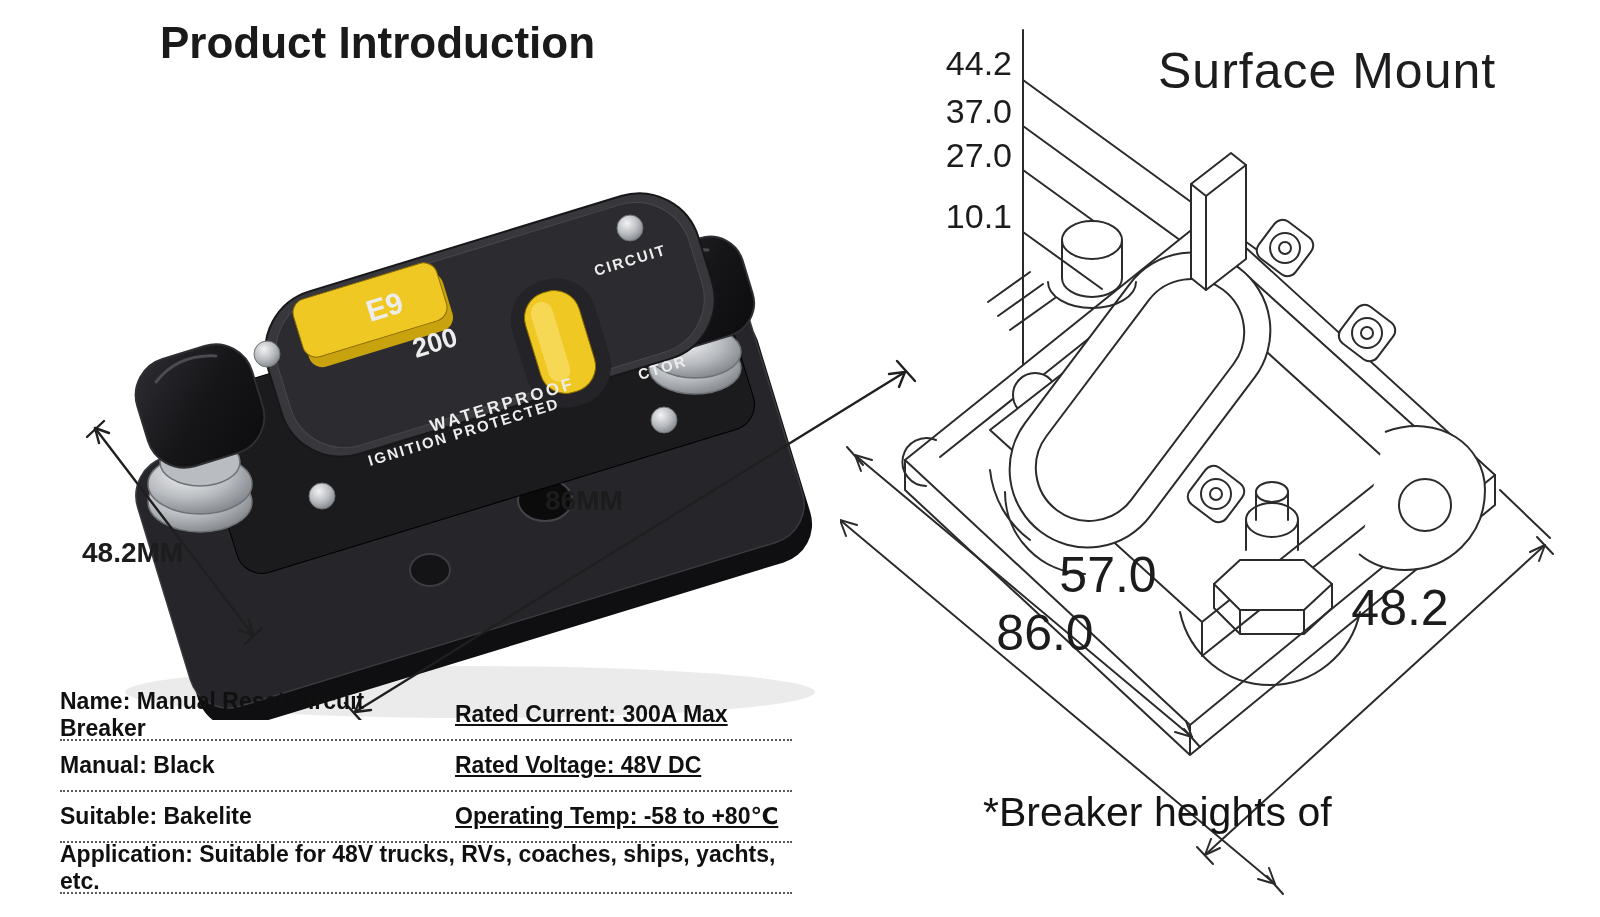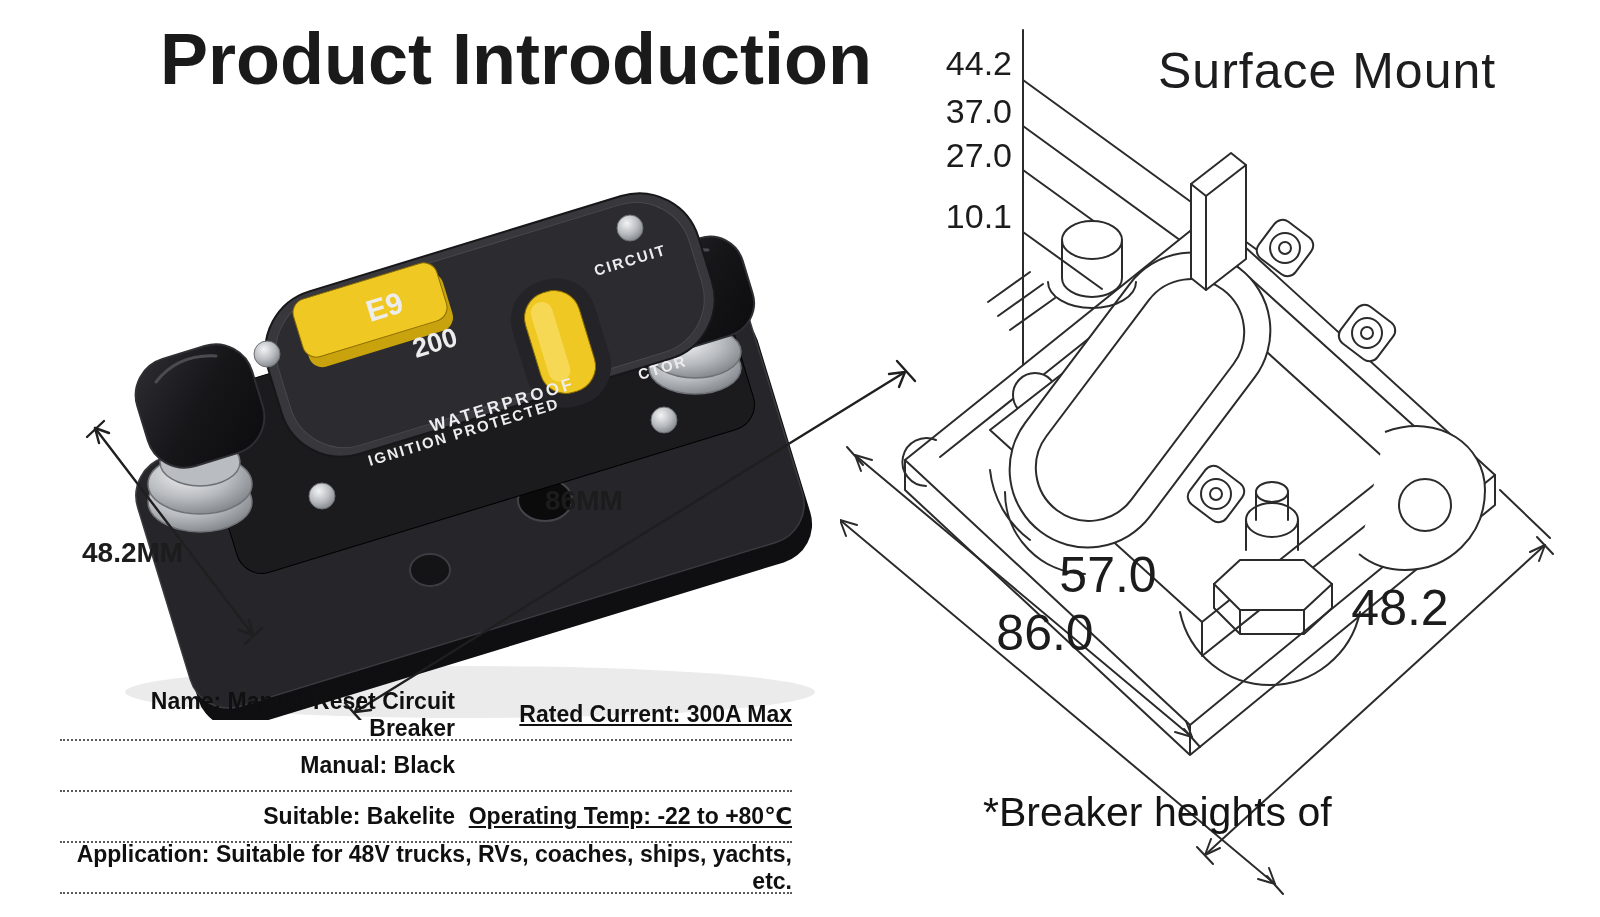--- a/index.html
+++ b/index.html
@@ -1,27 +1,27 @@
 <!DOCTYPE html>
 <html style="--yellow: #f0c824; --yellow_dark: #c9a30d; --body_dark: #26262a; --metal: #c9ccd0;"><head>
 <meta charset="utf-8">
 <style>
   html,body{margin:0;padding:0;background:#fff;}
   body{width:1600px;height:917px;position:relative;overflow:hidden;
        font-family:"Liberation Sans","DejaVu Sans",sans-serif;color:#111;}
   .abs{position:absolute;}
-  .page-title{left:160px;top:18px;font-size:72px;font-weight:800;letter-spacing:0px;color:#1a1a1a;}
+  .page-title{left:160px;top:18px;font-size:44px;font-weight:800;letter-spacing:0px;color:#1a1a1a;}
   .photo-svg{left:40px;top:110px;width:920px;height:610px;}
   .draw-svg{left:840px;top:0;width:760px;height:917px;}
   .draw-title{left:1158px;top:42px;font-size:50px;color:#1d1d1f;letter-spacing:1px;text-align:center;}
   .note{left:983px;top:692px;font-size:41px;line-height:48px;color:#141414;white-space:pre;}
   
   .spec{left:60px;top:690px;width:732px;}
   .spec-row{display:flex;align-items:center;height:49px;border-bottom:2px dotted #5a5a5a;
-            font-size:23px;font-weight:700;color:#101010;text-align:right;}
+            font-size:23px;font-weight:700;color:#101010;}
   .spec-cell-l{width:395px;flex:none;}
   .spec-cell-r{flex:1;text-decoration:underline;}
   
   text{font-family:"Liberation Sans","DejaVu Sans",sans-serif;}
   .mark{fill:#ededed;font-weight:700;}
   .dim-photo{fill:#1c1c1c;font-weight:700;font-size:28px;}
   .dim-top{fill:#1c1c1c;font-size:34px;}
   .dim-bot{fill:#1c1c1c;font-size:50px;}
   .ln{stroke:#2b2b2b;stroke-width:2;fill:none;stroke-linecap:round;stroke-linejoin:round;}
   .lnf{stroke:#2b2b2b;stroke-width:2;fill:#ffffff;stroke-linejoin:round;}
@@ -117,24 +117,25 @@
   <text class="dim-photo" x="505" y="400">86MM</text>
 </svg>
 
 <div class="abs spec">
   <div class="spec-row">
     <div class="spec-cell-l">Name: Manual Reset Circuit Breaker</div>
     <div class="spec-cell-r">Rated Current: 300A Max</div>
   </div>
   <div class="spec-row">
     <div class="spec-cell-l">Manual: Black</div>
+    <div class="spec-cell-r">Rated Voltage: 48V DC</div>
   </div>
   <div class="spec-row">
     <div class="spec-cell-l">Suitable: Bakelite</div>
-    <div class="spec-cell-r">Operating Temp: -22 to +80℃</div>
+    <div class="spec-cell-r">Operating Temp: -58 to +80℃</div>
   </div>
   <div class="spec-row">
     <div>Application:  Suitable for 48V trucks, RVs, coaches, ships, yachts, etc.</div>
   </div>
 </div>
 
 <svg class="abs draw-svg" viewBox="0 0 760 917">
 
   <g>
     <path class="ln" d="M183 30 V 400"></path>

